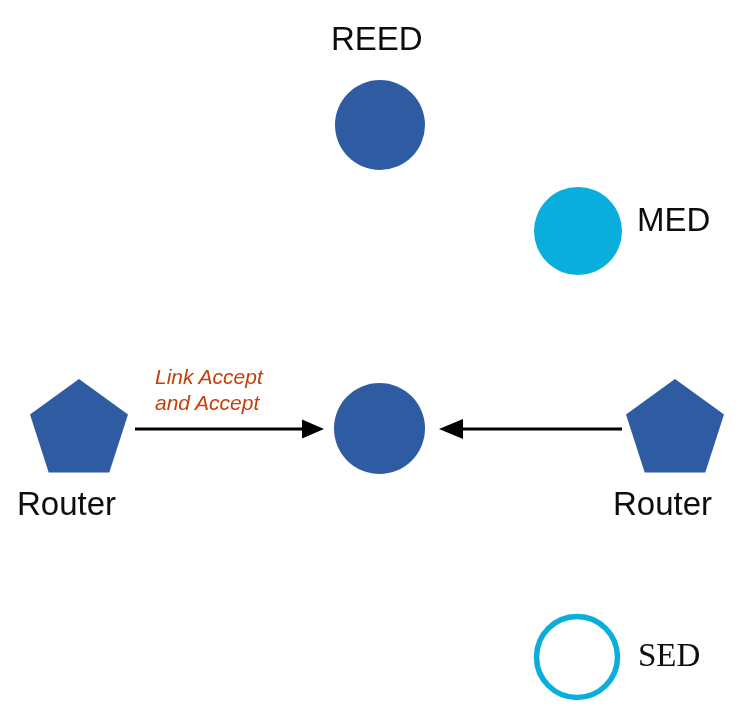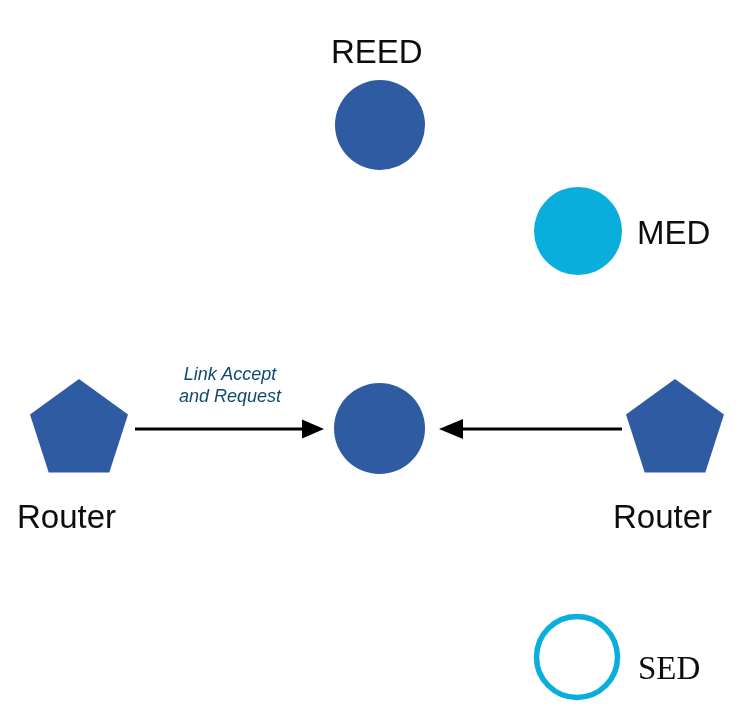--- a/index.html
+++ b/index.html
@@ -18,30 +18,29 @@
     overflow: hidden;
   }
   .node-label {
     position: absolute;
     font-family: "Liberation Sans", sans-serif;
     font-size: 33px;
     font-weight: 400;
     color: #0d0d0d;
     white-space: nowrap;
     line-height: 1;
-    margin-top: 13px;
   }
   .edge-label {
     position: absolute;
     font-family: "Liberation Sans", sans-serif;
-    font-size: 18px;
+    font-size: 21px;
     font-style: italic;
     font-weight: 400;
-    color: #0c4a6e;
-    text-align: center;
+    color: #c2410c;
+    text-align: left;
     line-height: 1.22;
     white-space: nowrap;
   }
   .shape-svg {
     position: absolute;
     overflow: visible;
   }
 </style>
 </head>
 <body>
@@ -61,21 +60,21 @@
   <div class="node-label" style="left:637px; top:203px;">MED</div>
 
   <svg class="shape-svg" style="left:29px; top:378px;" width="100" height="96" viewBox="0 0 100 96">
     <polygon points="50,1 99,36.6 80.3,94.5 19.7,94.5 1,36.6" fill="#2f5ba3"></polygon>
   </svg>
 
   <div class="node-label" style="left:17px; top:487px;">Router</div>
 
   <div class="edge-label" style="left:155px; top:364px; width:150px;">
     <div>Link Accept</div>
-    <div>and Request</div>
+    <div>and Accept</div>
   </div>
 
   <svg class="shape-svg" style="left:134px; top:416px;" width="192" height="26" viewBox="0 0 192 26">
     <line x1="1" y1="13" x2="172" y2="13" stroke="#000000" stroke-width="3.2"></line>
     <polygon points="190,13 168,3.5 168,22.5" fill="#000000"></polygon>
   </svg>
 
   <svg class="shape-svg" style="left:333px; top:382px;" width="93" height="93" viewBox="0 0 93 93">
     <circle cx="46.5" cy="46.5" r="45.5" fill="#2f5ba3"></circle>
   </svg>

